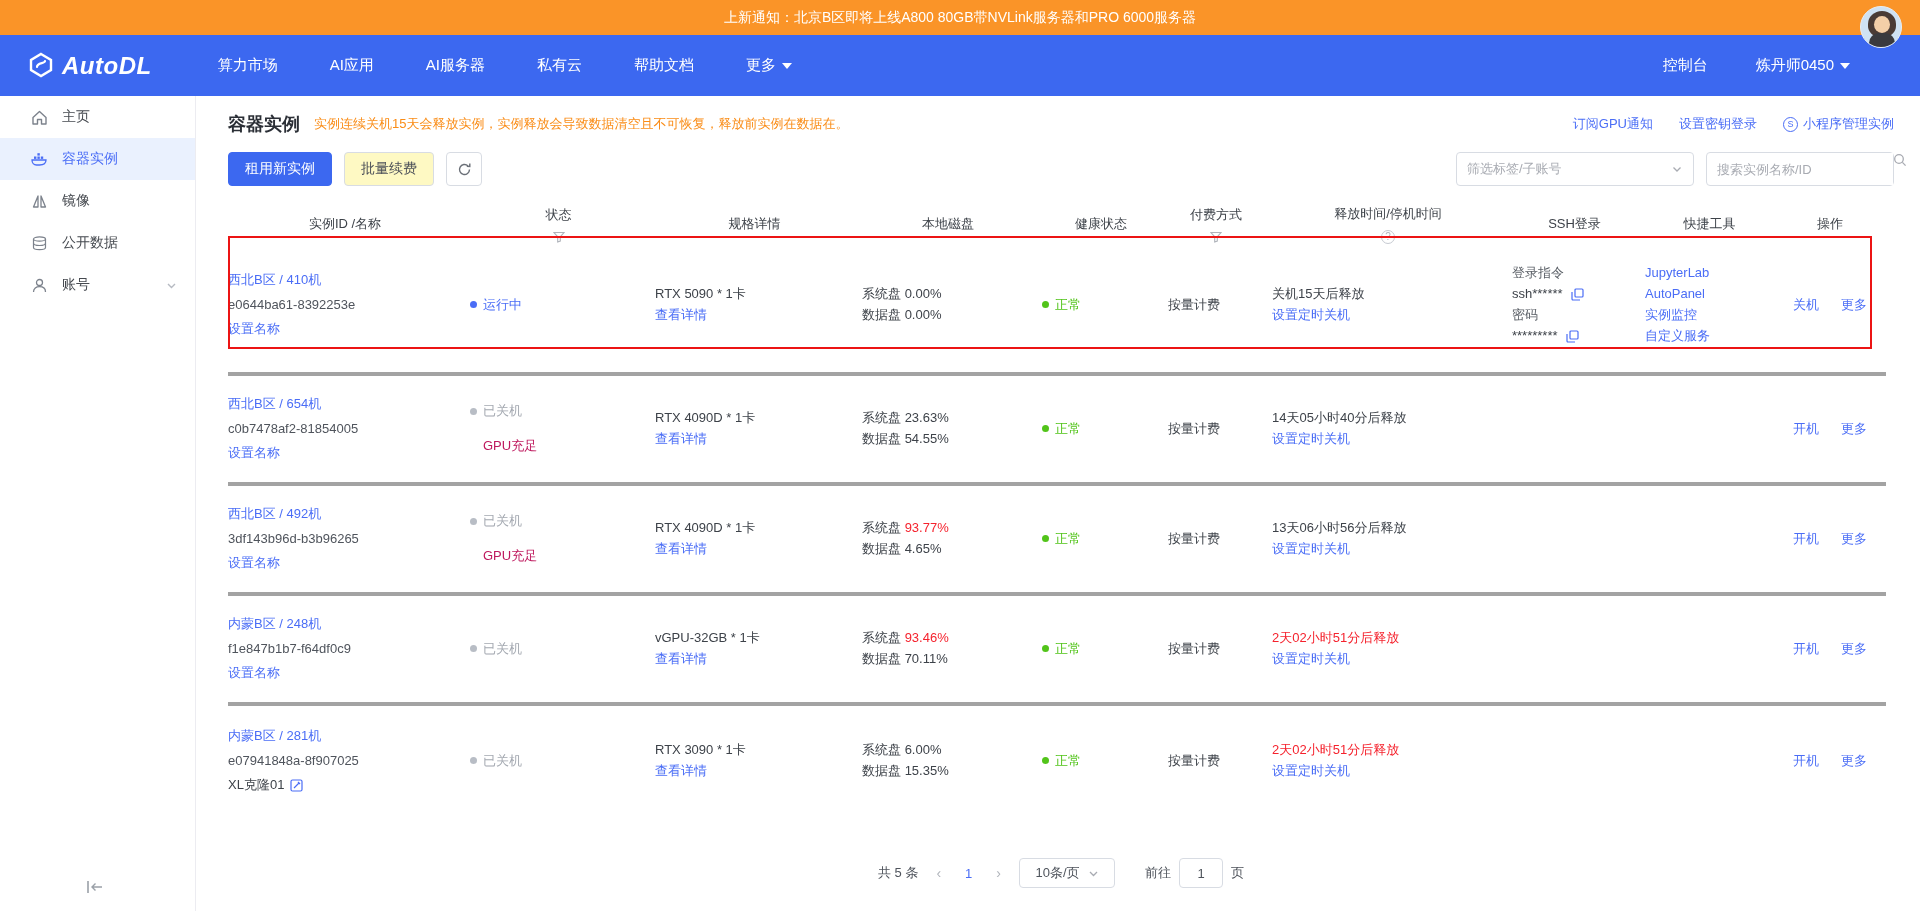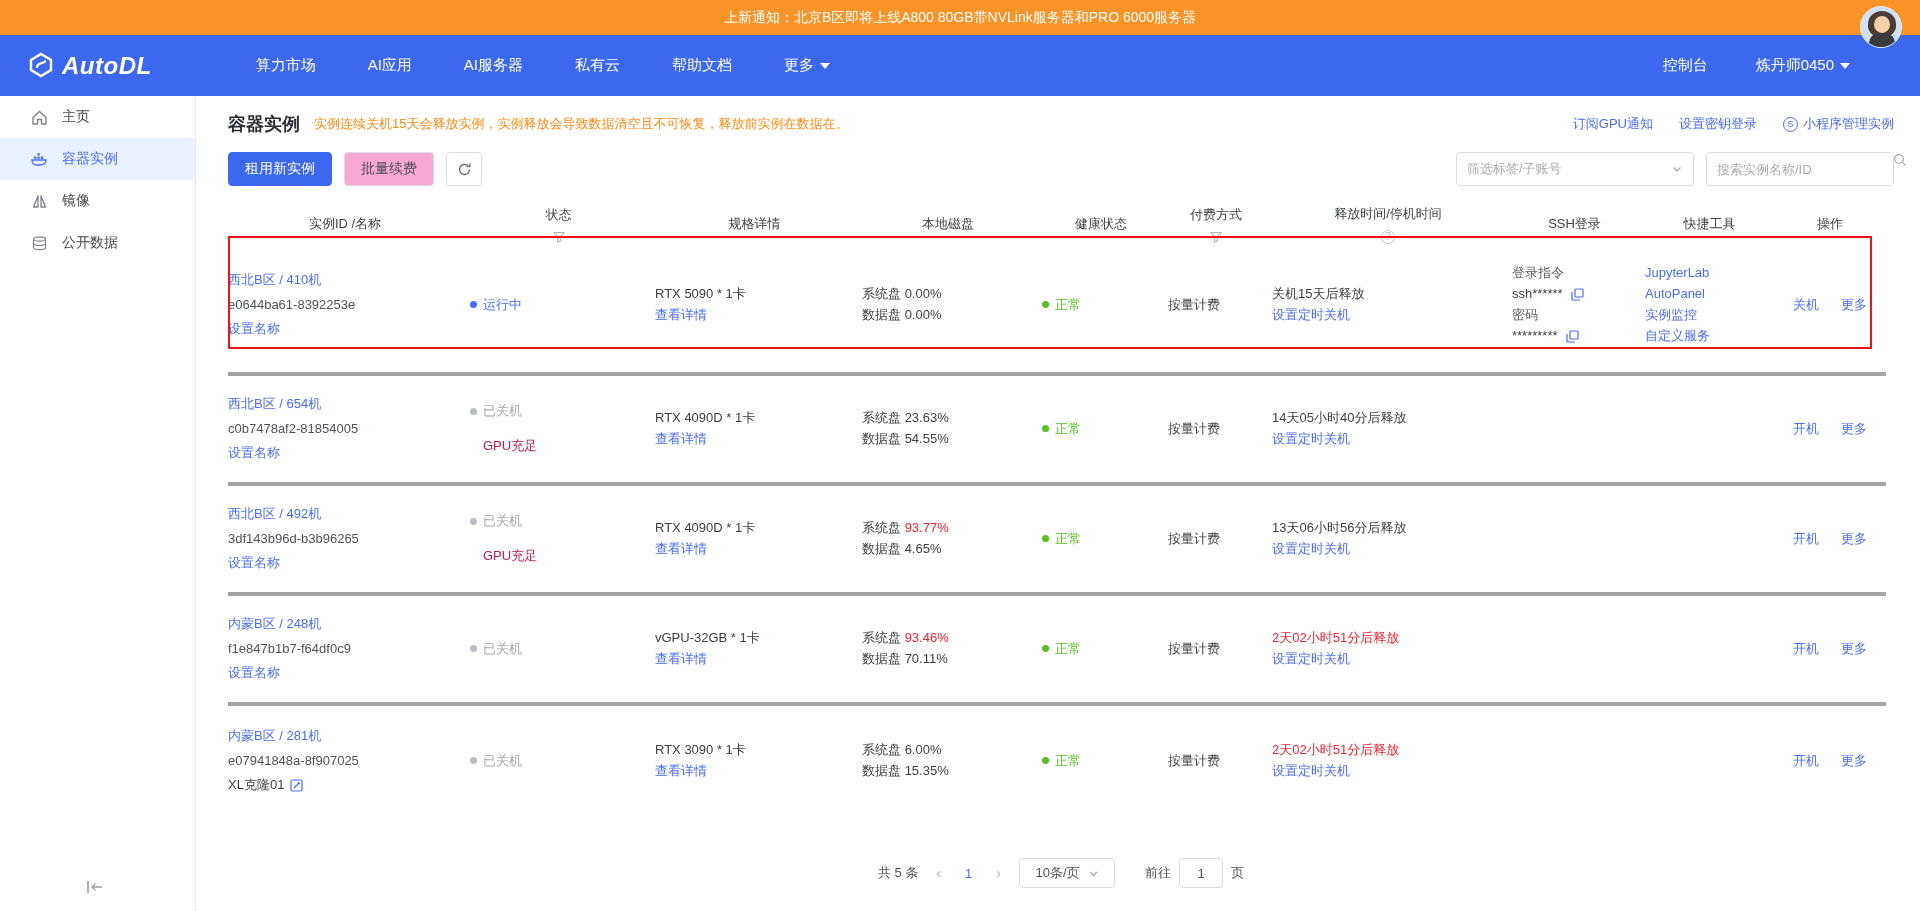--- a/index.html
+++ b/index.html
@@ -7,21 +7,21 @@
 
   
   .banner { position:absolute; left:0; top:0; width:1920px; height:35px; background:#fa9428; color:#fff;
             display:flex; align-items:center; justify-content:center; font-size:14px; }
 
   
   .navbar { position:absolute; left:0; top:35px; width:1920px; height:61px; background:#3c68f0; color:#fff;
             display:flex; align-items:center; }
   .logo { display:flex; align-items:flex-start; gap:8px; margin-left:28px; cursor:pointer; }
   .logo-text { font-size:24px; font-weight:bold; font-style:italic; letter-spacing:.5px; }
-  .nav-items { display:flex; align-items:center; gap:52px; margin-left:104px; font-size:15px; }
+  .nav-items { display:flex; align-items:center; gap:52px; margin-left:66px; font-size:15px; }
   .nav-item { cursor:pointer; display:flex; align-items:center; gap:6px; }
   .caret-down { width:0; height:0; border-left:5px solid transparent; border-right:5px solid transparent; border-top:6px solid #fff; display:inline-block; }
   .nav-right { margin-left:auto; margin-right:70px; display:flex; align-items:center; gap:48px; font-size:15px; }
 
   .avatar { position:absolute; right:18px; top:6px; width:42px; height:42px; border-radius:50%;
             background:#cfe2f3; overflow:hidden; z-index:50; cursor:pointer; border:1px solid #e8eef5; }
   .avatar .hair { position:absolute; left:7px; top:4px; width:28px; height:26px; border-radius:50% 50% 42% 42%; background:#4a3b35; }
   .avatar .face { position:absolute; left:13px; top:9px; width:16px; height:17px; border-radius:50%; background:#f4cfa8; }
   .avatar .body { position:absolute; left:8px; top:26px; width:26px; height:16px; border-radius:10px 10px 0 0; background:#3a3a3e; }
 
@@ -40,21 +40,21 @@
   .page-header { margin-top:16px; display:flex; align-items:center; }
   .page-title { font-size:18px; font-weight:bold; color:#2b2f36; }
   .page-warning { margin-left:14px; font-size:13px; color:#fa8c16; }
   .header-links { margin-left:auto; display:flex; align-items:center; gap:26px; font-size:13px; color:#4a6df6; }
   .header-links a { cursor:pointer; display:flex; align-items:center; gap:5px; }
   .mp-icon { width:15px; height:15px; border:1.4px solid #4a6df6; border-radius:50%; display:inline-flex; align-items:center; justify-content:center; font-size:9px; color:#4a6df6; }
 
   .toolbar { margin-top:16px; display:flex; align-items:center; }
   .btn { height:34px; border-radius:4px; font-size:14px; cursor:pointer; display:inline-flex; align-items:center; justify-content:center; }
   .btn-primary { background:#3c68f0; color:#fff; border:1px solid #3c68f0; padding:0 16px; }
-  .btn-plain { background:#f9a8d4; color:#4c5058; border:1px solid #d8dce3; padding:0 16px; margin-left:12px; }
+  .btn-plain { background:#fef9c3; color:#4c5058; border:1px solid #d8dce3; padding:0 16px; margin-left:12px; }
   .btn-icon { width:36px; background:#fff; border:1px solid #d8dce3; color:#6a6f77; margin-left:12px; }
   .toolbar-right { margin-left:auto; display:flex; align-items:center; gap:12px; }
   .select-box { width:238px; height:34px; border:1px solid #d8dce3; border-radius:4px; display:flex; align-items:center; padding:0 10px; color:#a8abb2; font-size:13px; cursor:pointer; background:#fff; }
   .select-box .chev { margin-left:auto; color:#a8abb2; }
   .search-box { width:188px; height:34px; border:1px solid #d8dce3; border-radius:4px; display:flex; padding:0 10px; background:#fff; }
   .search-box input { border:none; outline:none; flex:1; font-size:13px; color:#333; font-family:inherit; }
   .search-box input::placeholder { color:#a8abb2; }
 
   
   .tablewrap { margin-top:18px; width:1658px; position:relative; }
@@ -186,20 +186,34 @@
   <div class="side-item">
     <span class="sicon">
         <svg width="17" height="17" viewBox="0 0 17 17">
           <ellipse cx="8.5" cy="4" rx="6" ry="2.2" fill="none" stroke="currentColor" stroke-width="1.2"></ellipse>
           <path d="M2.5 4 V12.5 c0 1.2 2.7 2.2 6 2.2 s6 -1 6 -2.2 V4" fill="none" stroke="currentColor" stroke-width="1.2"></path>
           <path d="M2.5 8.3 c0 1.2 2.7 2.2 6 2.2 s6 -1 6 -2.2" fill="none" stroke="currentColor" stroke-width="1.2"></path>
         </svg>
       </span>
     <span>公开数据</span>
   </div>
+  <div class="side-item">
+    <span class="sicon">
+        <svg width="17" height="17" viewBox="0 0 17 17">
+          <circle cx="8.5" cy="5.5" r="3" fill="none" stroke="currentColor" stroke-width="1.3"></circle>
+          <path d="M2.5 15 c0 -3.5 2.7 -5.3 6 -5.3 s6 1.8 6 5.3" fill="none" stroke="currentColor" stroke-width="1.3"></path>
+        </svg>
+      </span>
+    <span>账号</span>
+    <span class="side-chevron">
+        <svg width="11" height="11" viewBox="0 0 11 11">
+          <path d="M2 4 L5.5 7.5 L9 4" fill="none" stroke="currentColor" stroke-width="1.4"></path>
+        </svg>
+      </span>
+  </div>
   <span class="collapse-btn">
     <svg width="18" height="16" viewBox="0 0 18 16">
         <path d="M2 2 V14" stroke="currentColor" stroke-width="1.6"></path>
         <path d="M16 8 H6 M9.5 4.5 L6 8 L9.5 11.5" fill="none" stroke="currentColor" stroke-width="1.4"></path>
       </svg>
   </span>
 </aside>
 
 <main class="main">
 

